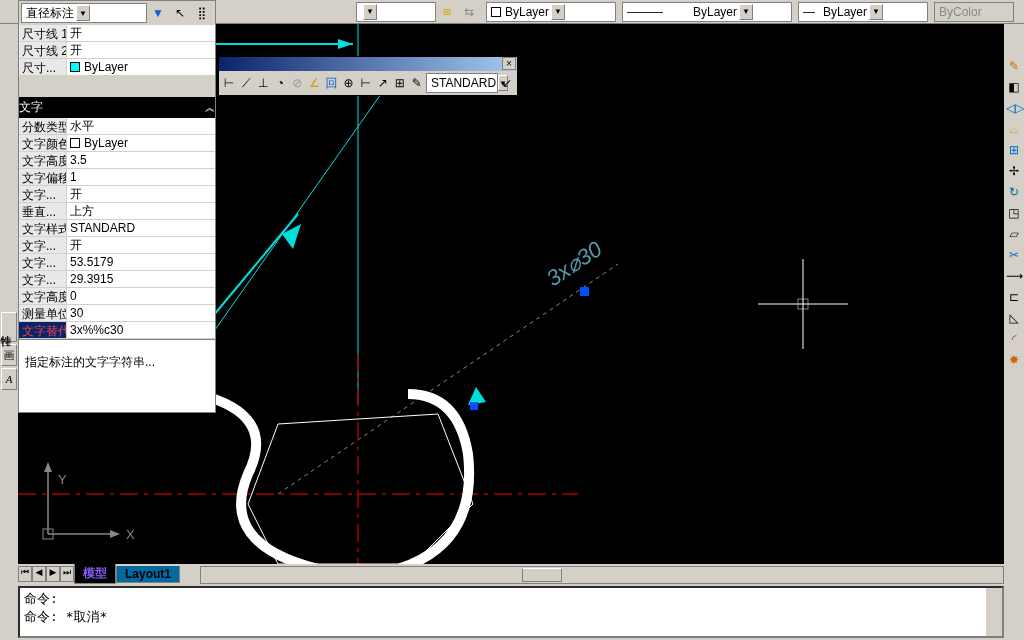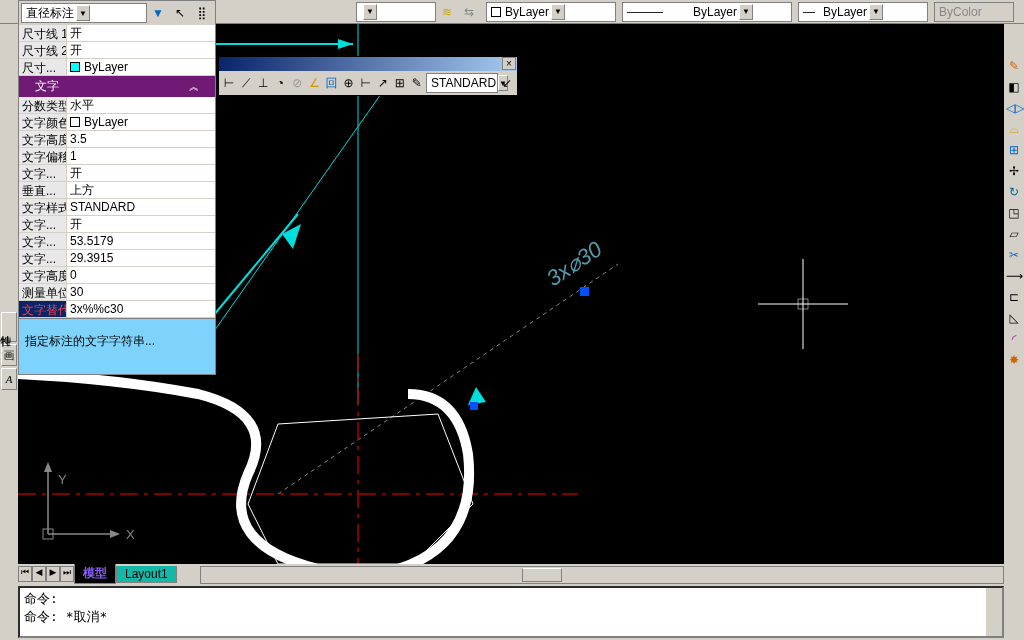--- a/index.html
+++ b/index.html
@@ -69,27 +69,28 @@
       font-size: 12px;
     }
     .props-header {
       display: flex;
       align-items: center;
       height: 24px;
       padding: 0 2px;
     }
     .props-header .dropdown { flex: 1; }
     .props-section-title {
-      background: #701a75;
+      background: #000000;
       color: #fff;
-      padding: 2px 16px;
+      padding: 2px 0;
       font-size: 12px;
       display: flex;
       justify-content: space-between;
       align-items: center;
+      margin-top: 21px;
     }
     .props-section-title::after {
       content: "︽";
       font-size: 10px;
     }
     .props-grid {
       background: #f0f0f0;
     }
     .props-row {
       display: flex;
@@ -109,24 +110,24 @@
       flex: 1;
       padding: 1px 3px;
       background: #fff;
       display: flex;
       align-items: center;
     }
     .props-row.highlighted .props-key { background: #0a246a; color: #ef4444; }
     .props-row.highlighted .props-val { background: #fff; }
     .props-footer {
       padding: 14px 6px;
-      background: #7dd3fc;
+      background: #ffffff;
       border-top: 1px solid #808080;
       font-size: 12px;
-      height: 56px;
+      height: 73px;
     }
     
     
     .left-toolbar {
       position: absolute;
       left: 0; top: 310px;
       width: 18px;
       background: #d4d0c8;
       z-index: 11;
     }
@@ -217,25 +218,26 @@
     .tab-nav {
       width: 14px; height: 16px;
       border: 1px solid #808080;
       background: #d4d0c8;
       font-size: 9px;
       text-align: center;
       cursor: pointer;
     }
     .tab {
       padding: 1px 8px;
-      background: #14b8a6;
+      background: #0369a1;
       border: 1px solid #808080;
       border-top: none;
       font-size: 12px;
       cursor: pointer;
+      font-weight: bold;
     }
     .tab.active { background: #000; color: #8b5cf6; font-weight: bold; }
     
     
     .hscroll {
       position: absolute;
       right: 20px; bottom: 56px;
       left: 200px;
       height: 18px;
       background: #d4d0c8;

